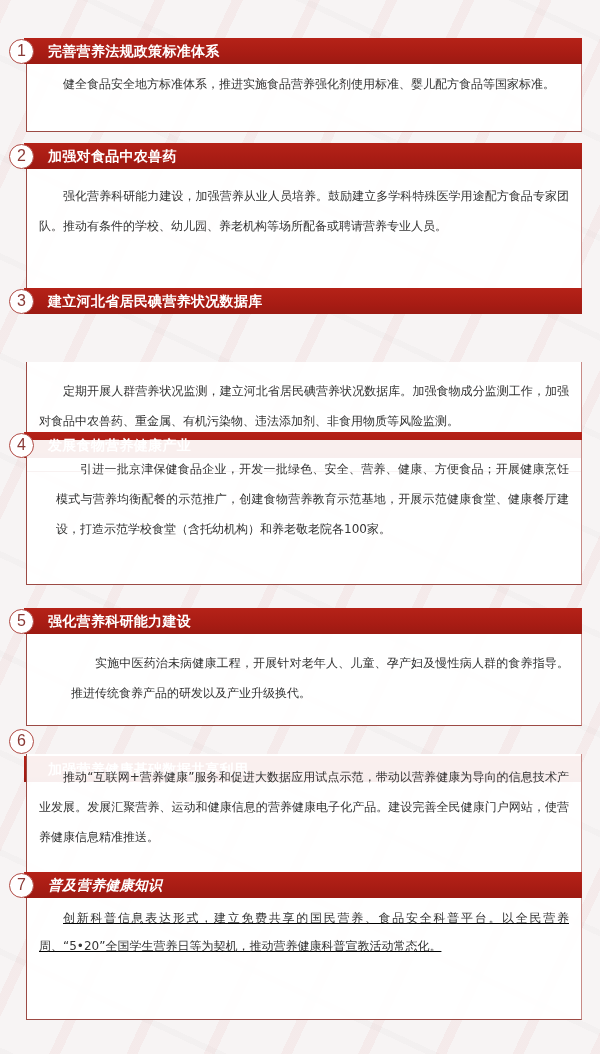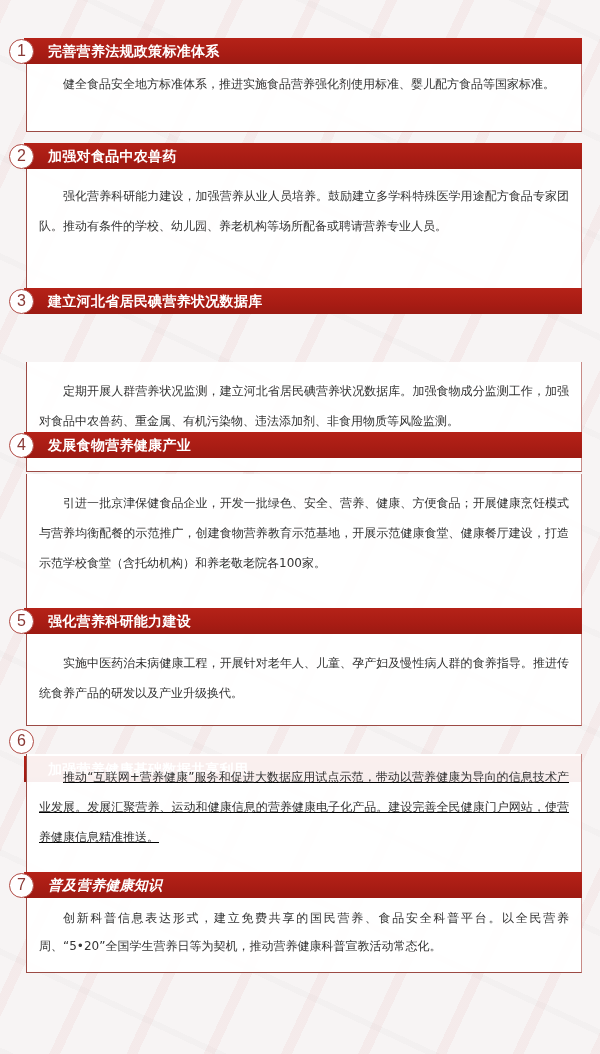--- a/index.html
+++ b/index.html
@@ -78,46 +78,46 @@
   <div class="box" style="top:314px;height:110px;margin-top:48px;">
     <p class="box-text" style="padding-top:14px;">定期开展人群营养状况监测，建立河北省居民碘营养状况数据库。加强食物成分监测工作，加强对食品中农兽药、重金属、有机污染物、违法添加剂、非食用物质等风险监测。</p>
   </div>
 </div>
 
 <div class="section" style="top:0;">
   <div class="num-circle" style="top:433px;">4</div>
   <div class="header" style="top:432px;text-decoration:underline;">
     <span class="header-title">发展食物营养健康产业</span>
   </div>
-  <div class="box" style="top:474px;height:145px;">
+  <div class="box" style="top:440px;height:145px;padding-left:17px;">
     <p class="box-text" style="padding-top:14px;">引进一批京津保健食品企业，开发一批绿色、安全、营养、健康、方便食品；开展健康烹饪模式与营养均衡配餐的示范推广，创建食物营养教育示范基地，开展示范健康食堂、健康餐厅建设，打造示范学校食堂（含托幼机构）和养老敬老院各100家。</p>
   </div>
 </div>
 
 <div class="section" style="top:0;">
   <div class="num-circle" style="top:609px;">5</div>
   <div class="header" style="top:608px;">
     <span class="header-title">强化营养科研能力建设</span>
   </div>
-  <div class="box" style="top:634px;height:92px;">
+  <div class="box" style="top:634px;height:92px;padding-left:32px;">
     <p class="box-text" style="padding-top:14px;">实施中医药治未病健康工程，开展针对老年人、儿童、孕产妇及慢性病人群的食养指导。推进传统食养产品的研发以及产业升级换代。</p>
   </div>
 </div>
 
 <div class="section" style="top:0;">
   <div class="num-circle" style="top:729px;">6</div>
   <div class="header" style="top:756px;text-decoration:underline;">
     <span class="header-title">加强营养健康基础数据共享利用</span>
   </div>
-  <div class="box" style="top:754px;height:128px;text-decoration:underline;">
+  <div class="box" style="top:754px;height:128px;">
     <p class="box-text" style="padding-top:8px;">推动“互联网+营养健康”服务和促进大数据应用试点示范，带动以营养健康为导向的信息技术产业发展。发展汇聚营养、运动和健康信息的营养健康电子化产品。建设完善全民健康门户网站，使营养健康信息精准推送。</p>
   </div>
 </div>
 
 <div class="section" style="top:0;">
   <div class="num-circle" style="top:873px;">7</div>
   <div class="header" style="top:872px;font-style:italic;">
     <span class="header-title">普及营养健康知识</span>
   </div>
-  <div class="box" style="top:898px;height:75px;">
+  <div class="box" style="top:898px;height:122px;text-decoration:underline;">
     <p class="box-text" style="padding-top:6px;line-height:28px;">创新科普信息表达形式，建立免费共享的国民营养、食品安全科普平台。以全民营养周、“5•20”全国学生营养日等为契机，推动营养健康科普宣教活动常态化。</p>
   </div>
 </div>
 
 </body></html>

